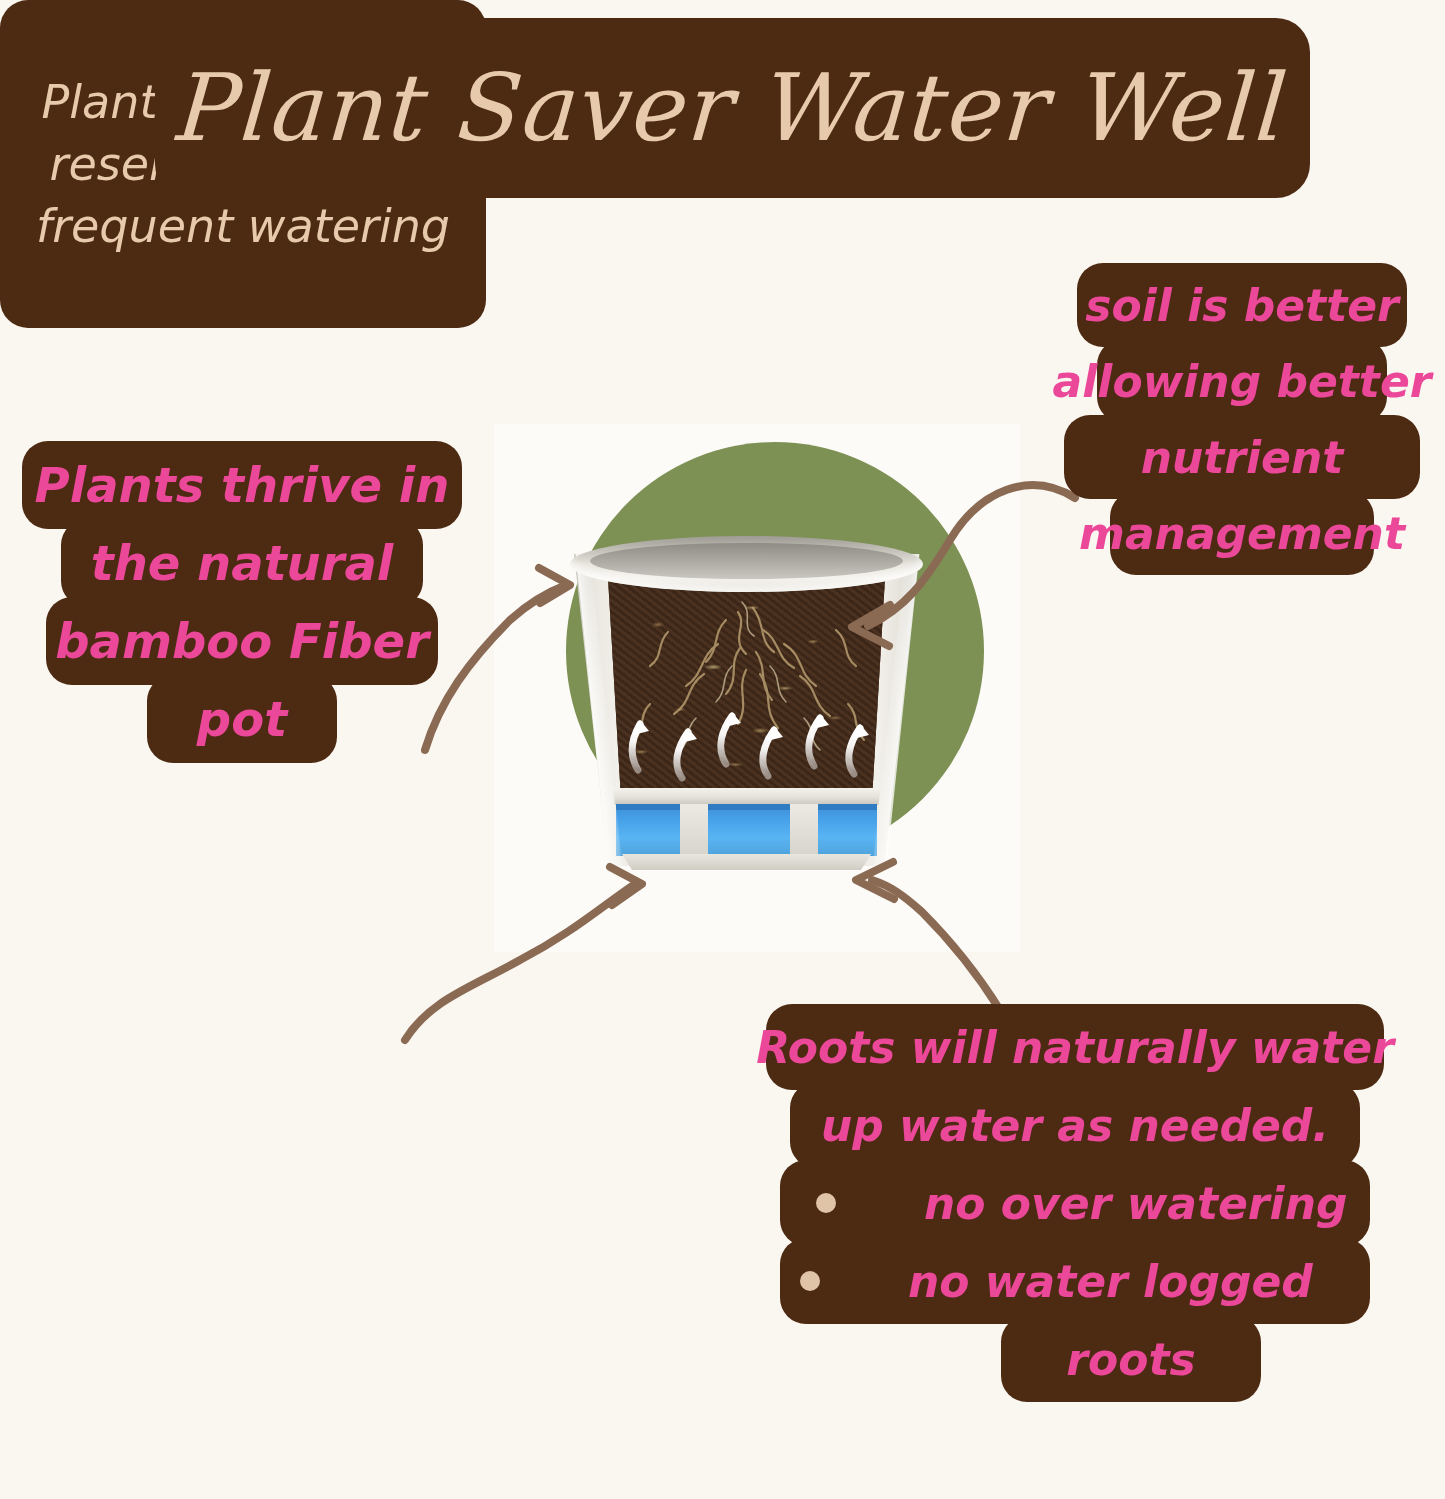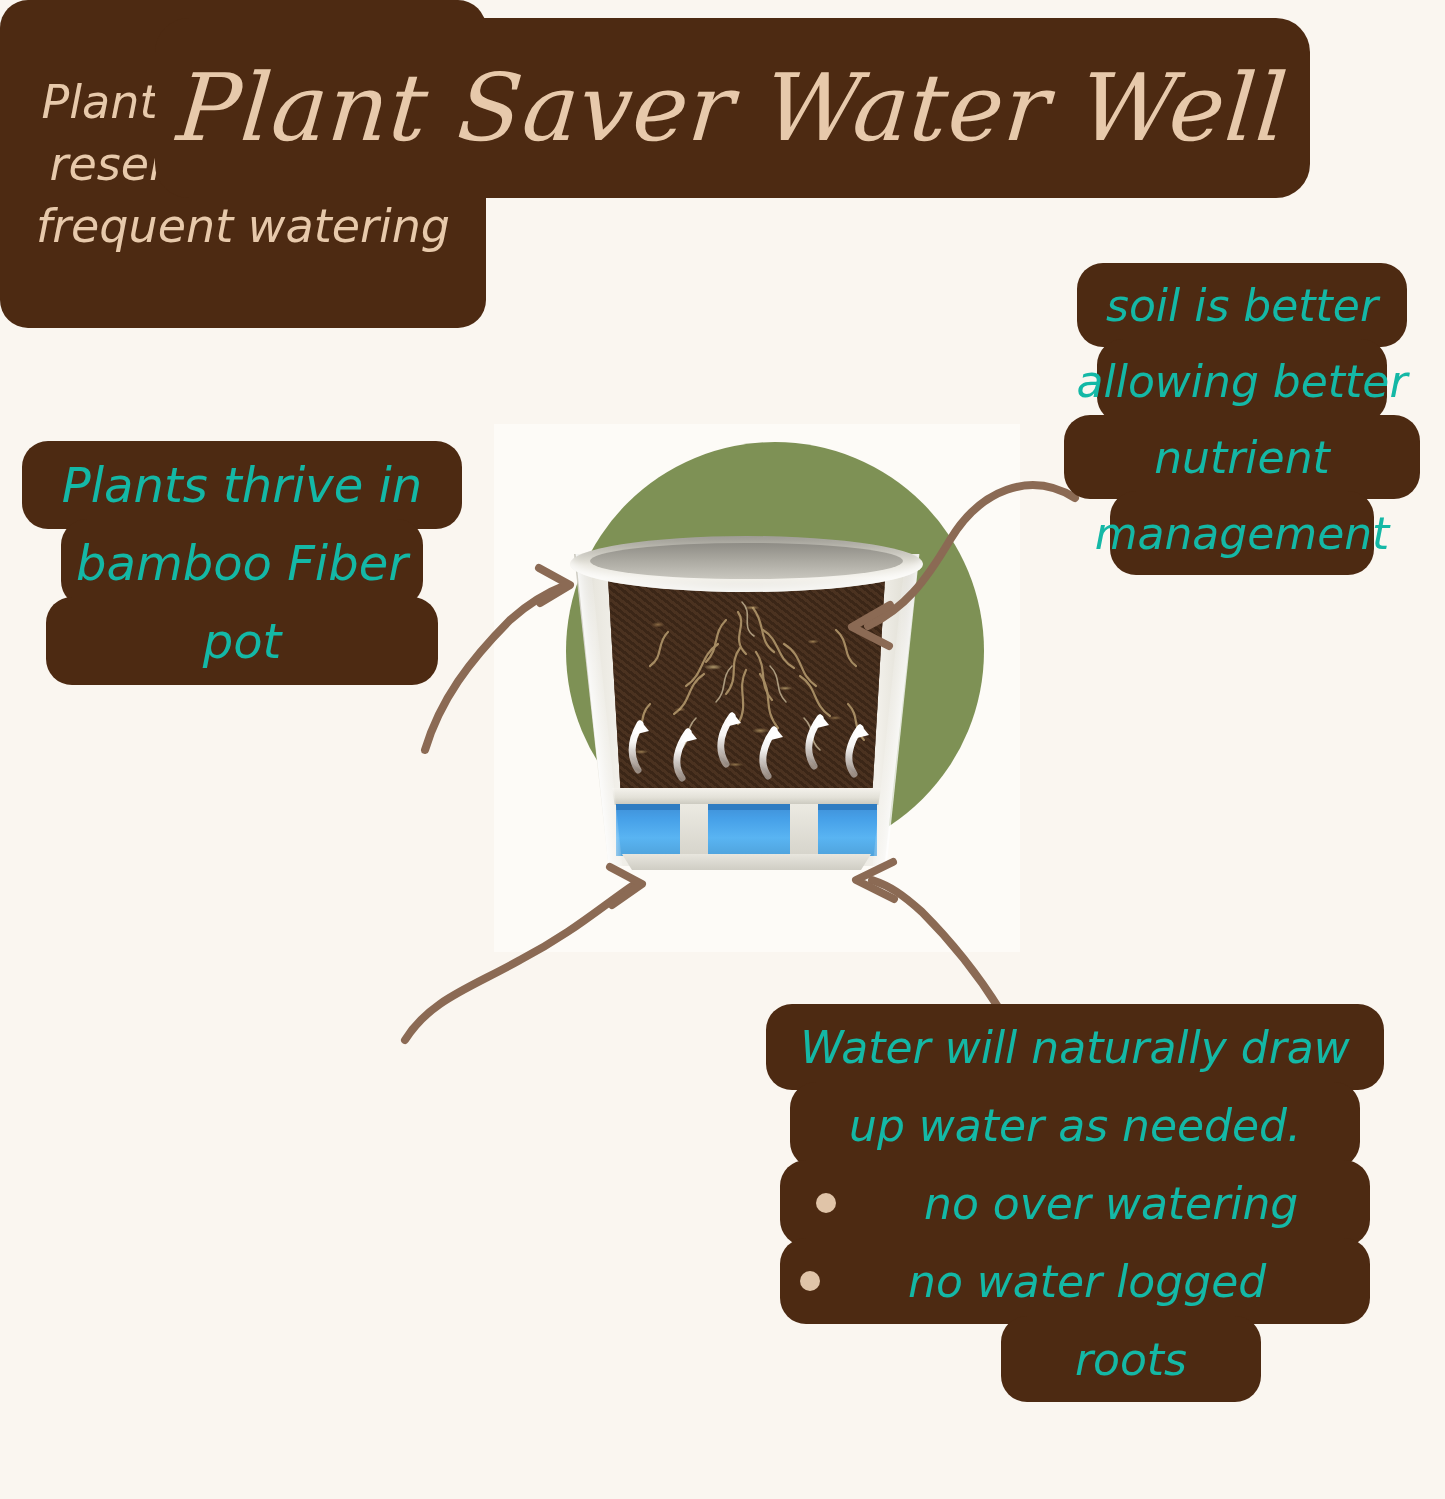--- a/index.html
+++ b/index.html
@@ -195,24 +195,24 @@
 
   
   .note {
     position: absolute;
     display: flex;
     flex-direction: column;
     align-items: center;
   }
   .note .line {
     background: #4d2a12;
-    color: #14b8a6;
+    color: #ec4899;
     font-family: "DejaVu Sans", sans-serif;
     font-style: italic;
-    font-weight: 400;
+    font-weight: 700;
     white-space: nowrap;
     display: flex;
     align-items: center;
     position: relative;
   }
   .note .line.with-bullet { gap: 14px; }
   .bullet-dot {
     display: inline-block;
     width: 20px; height: 20px;
     border-radius: 50%;
@@ -389,39 +389,40 @@
       <path d="M405 1040 C 430 1000, 470 988, 520 960 C 570 934, 600 908, 632 886"></path>
       <polyline points="610,867 642,884 612,905"></polyline>
 
       <path d="M1000 1010 C 975 970, 950 940, 922 912 C 902 894, 890 886, 872 880"></path>
       <polyline points="893,862 856,880 894,899"></polyline>
     </g>
   </svg>
 
   <div class="note" id="note-left">
     <div class="line">Plants thrive in</div>
+    <div class="line">the natural</div>
     <div class="line">bamboo Fiber</div>
     <div class="line">pot</div>
   </div>
 
   <div class="note" id="note-right">
     <div class="line">soil is better</div>
     <div class="line">allowing better</div>
     <div class="line">nutrient</div>
     <div class="line">management</div>
   </div>
 
   <div id="note-res">
     <div class="rline">Plant saver water</div>
     <div class="rline">reservoir for less</div>
     <div class="rline">frequent watering</div>
   </div>
 
   <div class="note" id="note-roots">
-    <div class="line">Water will naturally draw</div>
+    <div class="line">Roots will naturally water</div>
     <div class="line">up water as needed.</div>
     <div class="line with-bullet">
       <span class="bullet-dot"></span>
       <span class="blabel">no over watering</span>
     </div>
     <div class="line with-bullet">
       <span class="bullet-dot"></span>
       <span class="blabel">no water logged</span>
     </div>
     <div class="line">roots</div>

